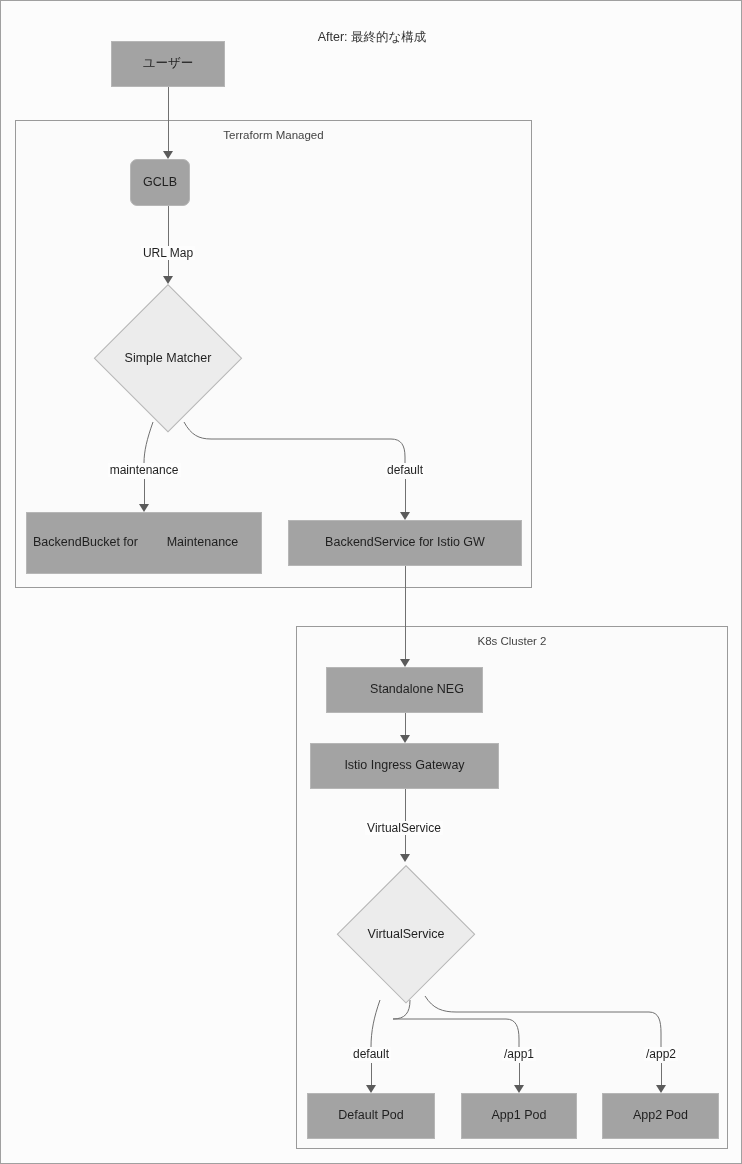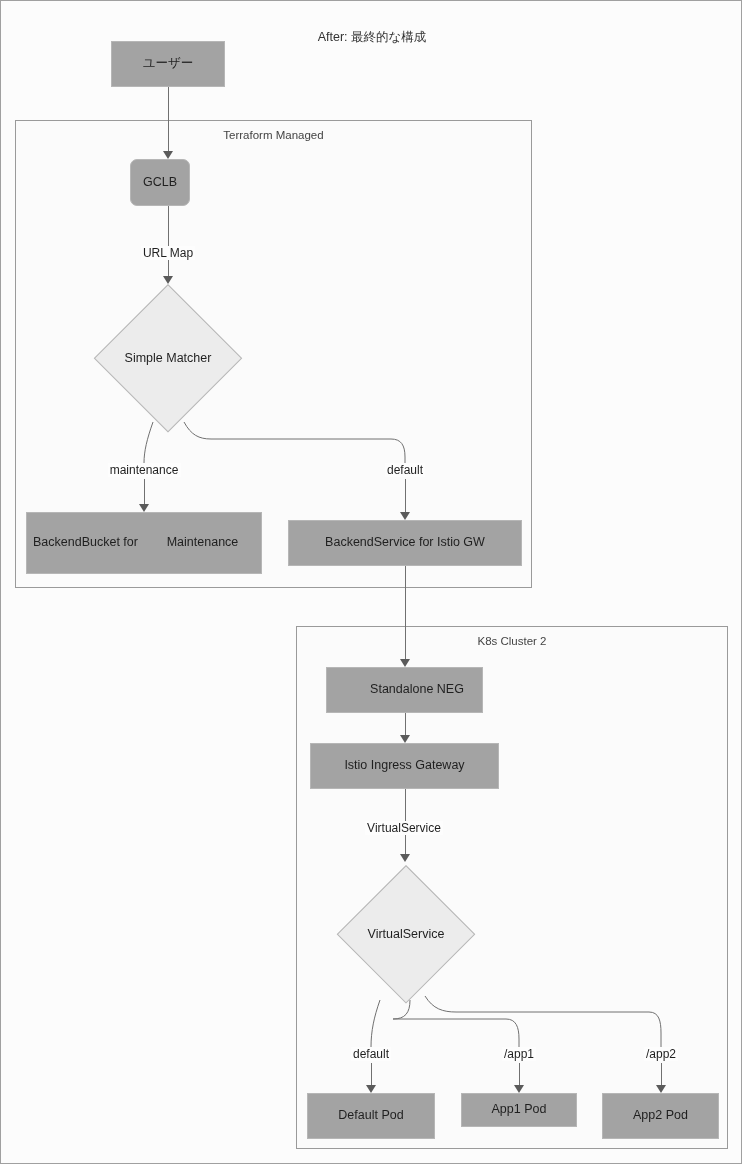--- a/index.html
+++ b/index.html
@@ -216,21 +216,21 @@
 
   <div class="diamond" style="left:336px; top:864px; width:138px; height:138px;">
     <div class="shape"></div>
     <div class="dlabel">VirtualService</div>
   </div>
 
   <div class="node" style="left:306px; top:1092px; width:128px; height:46px;">
     <span>Default Pod</span>
   </div>
 
-  <div class="node" style="left:460px; top:1092px; width:116px; height:34px;align-items:center;">
+  <div class="node" style="left:460px; top:1092px; width:116px; height:46px;align-items:center;">
     <span>App1 Pod</span>
   </div>
 
   <div class="node" style="left:601px; top:1092px; width:117px; height:46px;">
     <span>App2 Pod</span>
   </div>
 
 </div>
 
 </body></html>

